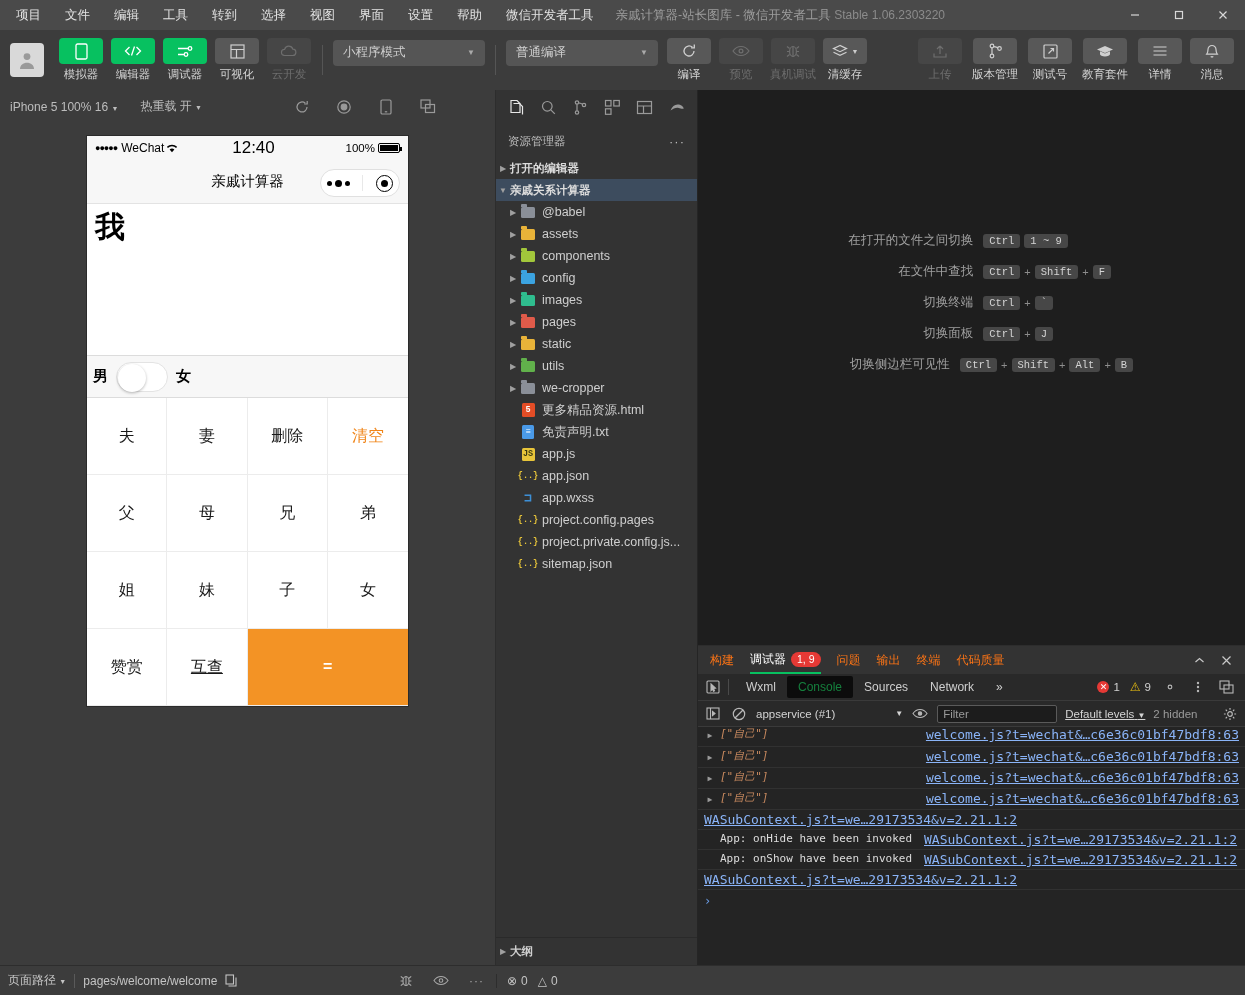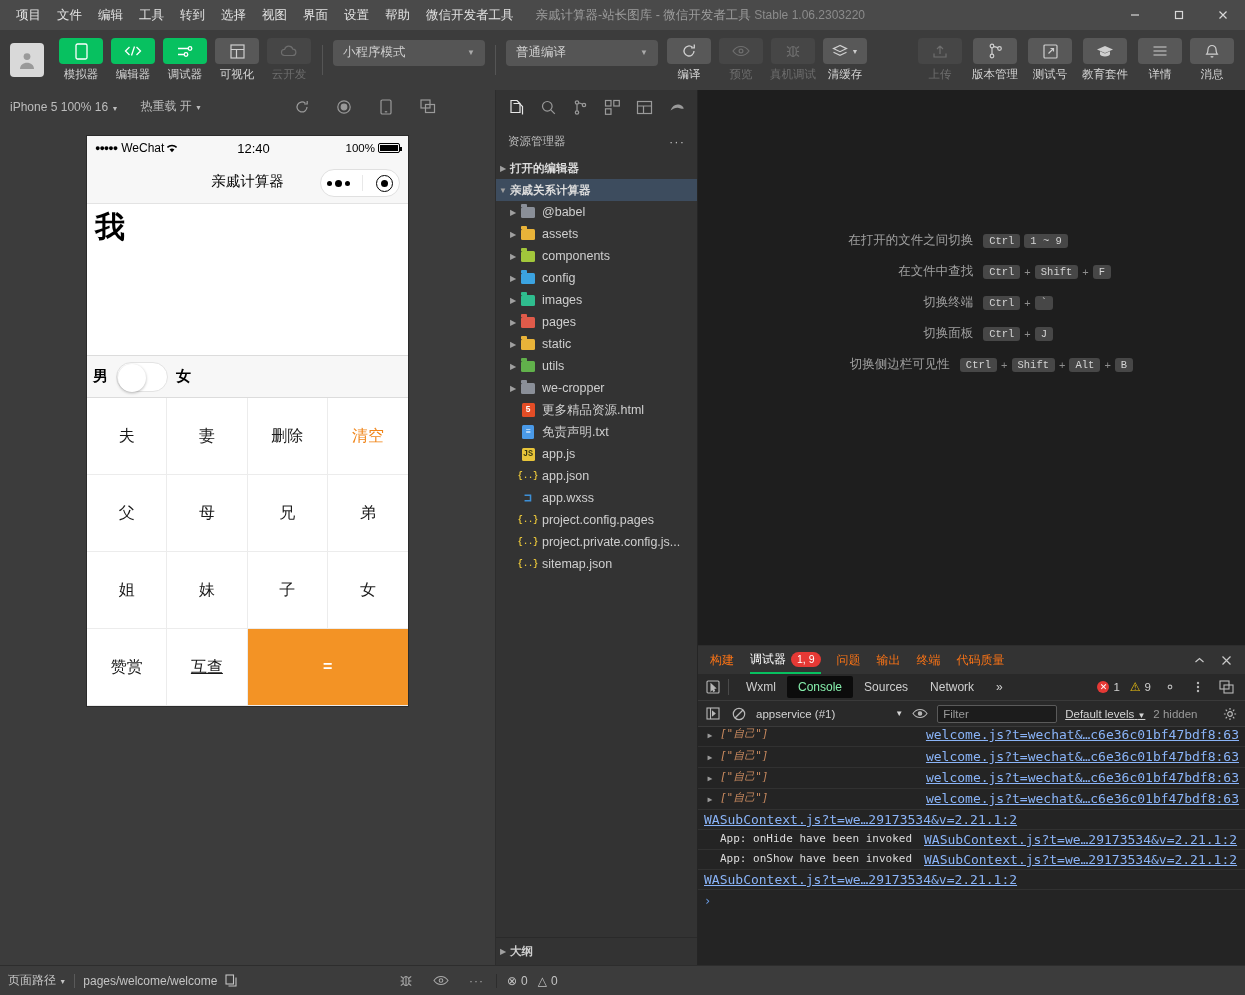--- a/index.html
+++ b/index.html
@@ -10,21 +10,21 @@
     overflow: hidden;
     -webkit-font-smoothing: antialiased;
   }
   .app { width: 1245px; height: 995px; display: flex; flex-direction: column; background: #3c3c3c; }
 
   
   .titlebar {
     height: 30px; background: #4a4a4a; display: flex; align-items: center;
     flex: 0 0 30px; color: #e8e8e8; font-size: 12.5px; position: relative;
   }
-  .menu-items { display: flex; align-items: center; padding-left: 8px; gap: 0; }
+  .menu-items { display: flex; align-items: center; padding-left: 8px; gap: 8px; }
   .menu-item { padding: 4px 8px; color: #e3e3e3; font-size: 12.5px; white-space: nowrap; cursor: default; }
   .title-doc { margin-left: 14px; color: #9d9d9d; font-size: 12.5px; white-space: nowrap; }
   .title-ver { color: #8b8b8b; font-size: 12px; }
   .win-ctrls { position: absolute; right: 0; top: 0; height: 30px; display: flex; }
   .win-btn { width: 44px; height: 30px; display: flex; align-items: center; justify-content: center; color: #d8d8d8; font-size: 13px; }
 
   
   .toolbar {
     height: 60px; flex: 0 0 60px; background: #3c3c3c; display: flex; align-items: center;
     padding: 0 10px; position: relative;
@@ -57,21 +57,21 @@
   .sim-bar .dd { margin-right: 22px; white-space: nowrap; }
   .sim-bar-icons { margin-left: auto; display: flex; gap: 24px; align-items: center; padding-right: 48px; }
   .sim-ic { width: 18px; height: 18px; color: #9a9a9a; display: flex; align-items: center; justify-content: center; }
   .sim-stage { flex: 1; position: relative; background: #3c3c3c; }
 
   .phone { position: absolute; left: 87px; top: 13px; width: 321px; height: 570px; background: #fff; box-shadow: 0 0 0 1px #2b2b2b; display: flex; flex-direction: column; }
   .ph-status { height: 24px; flex: 0 0 24px; background: #f7f7f7; display: flex; align-items: center; padding: 0 8px; font-size: 11.5px; color: #000; }
   .ph-dots { letter-spacing: -1px; font-size: 9px; margin-right: 4px; }
   .ph-carrier { font-size: 12px; font-weight: 500; }
   .ph-wifi { margin-left: 2px; font-size: 11px; }
-  .ph-time { position: absolute; left: 12px; right: 0; text-align: center; font-size: 13px; }
+  .ph-time { position: absolute; left: 12px; right: 0; text-align: center; font-size: 17px; }
   .ph-right { margin-left: auto; display: flex; align-items: center; gap: 3px; z-index: 2; }
   .ph-batt { width: 22px; height: 10px; border: 1px solid #000; border-radius: 2px; position: relative; }
   .ph-batt::after { content:''; position:absolute; right:-3px; top:3px; width:2px; height:4px; background:#000; }
   .ph-batt i { position:absolute; left:1px; top:1px; bottom:1px; right:1px; background:#000; display:block; }
 
   .ph-nav { height: 44px; flex: 0 0 44px; background: #f7f7f7; display: flex; align-items: center; justify-content: center; position: relative; border-bottom: 1px solid #e3e3e3; }
   .ph-nav-title { font-size: 14.5px; color: #000; }
   .ph-caps { position: absolute; right: 8px; top: 9px; width: 80px; height: 28px; border: 1px solid #e0e0e0; border-radius: 15px; background: #fff; display: flex; align-items: center; justify-content: space-around; }
   .caps-dots { display: flex; gap: 3px; align-items: center; }
   .caps-dots b { width: 5px; height: 5px; background: #000; border-radius: 50%; display: block; }
@@ -125,21 +125,21 @@
 
   .debugger { height: 320px; flex: 0 0 320px; background: #242424; display: flex; flex-direction: column; border-top: 1px solid #2d2d2d; }
   .dbg-tabs { height: 28px; flex: 0 0 28px; display: flex; align-items: center; padding: 0 12px; gap: 16px; background: #333333; }
   .dbg-tab { font-size: 12px; color: #f97316; display: flex; align-items: center; gap: 5px; height: 28px; }
   .dbg-tab.active { color: #fff; border-bottom: 2px solid #07c160; }
   .badge-red { background: #e53935; color: #fff; border-radius: 9px; padding: 0 6px; font-size: 10.5px; line-height: 15px; height: 15px; }
   .dbg-tabs .right-ic { margin-left: auto; display: flex; gap: 14px; align-items: center; color: #c8c8c8; font-size: 13px; }
 
   .dt-tabs { height: 27px; flex: 0 0 27px; background: #292929; display: flex; align-items: center; padding: 0 6px; gap: 0; border-bottom: 1px solid #3a3a3a; }
   .dt-tab { font-size: 12px; color: #cfcfcf; padding: 4px 11px; border-radius: 2px; white-space: nowrap; }
-  .dt-tab.active { background: #0c0c0c; color: #86efac; }
+  .dt-tab.active { background: #0c0c0c; color: #15803d; }
   .dt-sep { width: 1px; height: 16px; background: #4a4a4a; margin: 0 6px; }
   .dt-right { margin-left: auto; display: flex; align-items: center; gap: 10px; padding-right: 4px; }
   .err-pill { display: flex; align-items: center; gap: 4px; font-size: 11.5px; color: #d0d0d0; }
   .dot-red { width: 12px; height: 12px; border-radius: 50%; background: #e53935; color: #fff; font-size: 9px; display: flex; align-items: center; justify-content: center; }
 
   .con-bar { height: 26px; flex: 0 0 26px; background: #292929; display: flex; align-items: center; padding: 0 6px; gap: 8px; border-bottom: 1px solid #3a3a3a; }
   .con-ic { color: #b8b8b8; width: 18px; display: flex; align-items: center; justify-content: center; font-size: 12px; }
   .con-ctx { font-size: 11.5px; color: #d4d4d4; display: flex; align-items: center; gap: 60px; }
   .con-filter { background: #1c1c1c; border: 1px solid #5a5a5a; border-radius: 2px; height: 18px; width: 120px; color: #9a9a9a; font-size: 11.5px; display: flex; align-items: center; padding: 0 5px; }
   .con-lvl { font-size: 11.5px; color: #d4d4d4; text-decoration: underline; }

